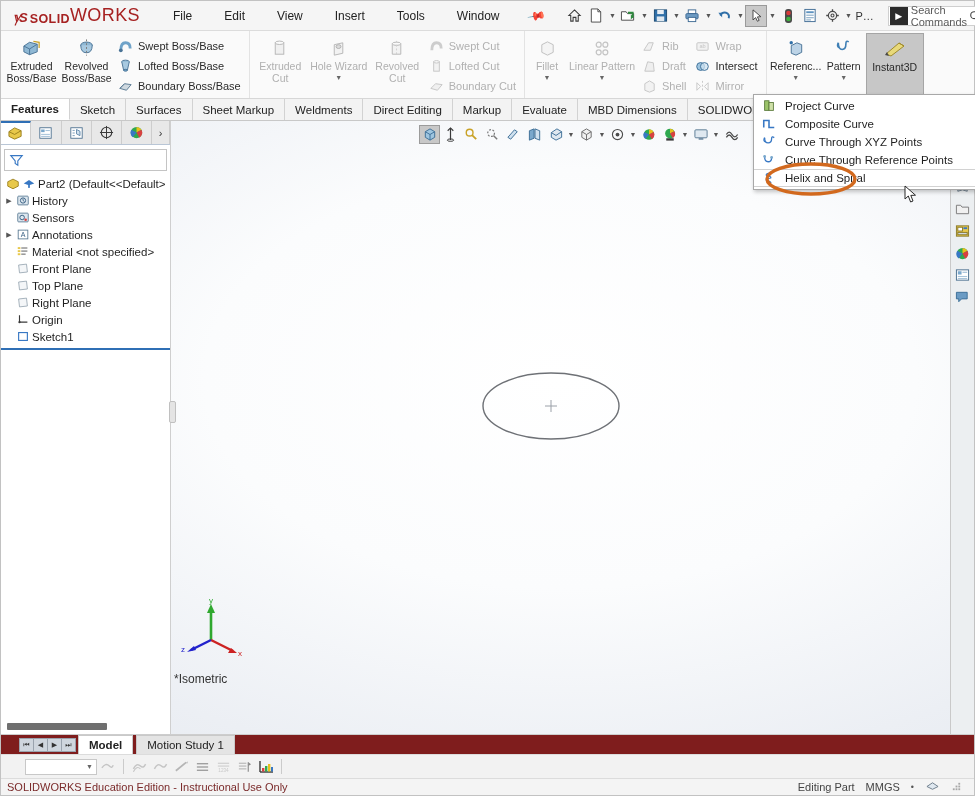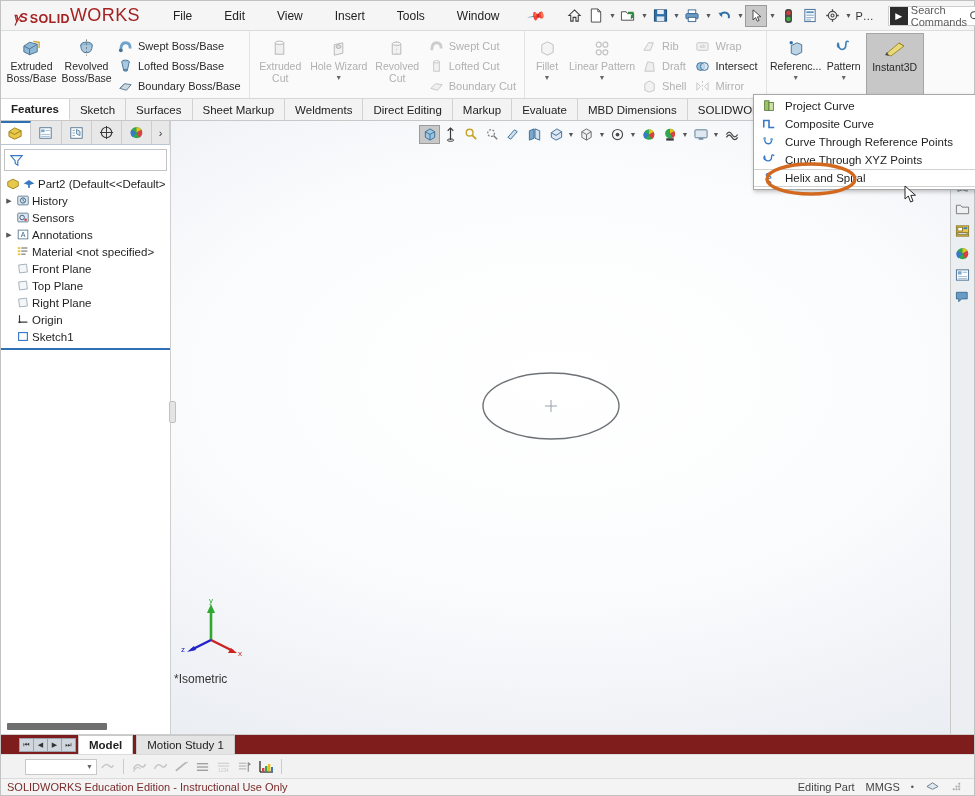--- a/index.html
+++ b/index.html
@@ -970,35 +970,35 @@
       <div class="ic">
         <svg width="14" height="14" viewBox="0 0 16 16">
             <path d="M2 12 L2 4 L8 4 L8 12 L14 12" fill="none" stroke="#3878c4" stroke-width="1.8"></path>
           </svg>
       </div>
       <div class="lb">Composite Curve</div>
     </div>
     <div class="dditem">
       <div class="ic">
         <svg width="14" height="14" viewBox="0 0 16 16">
+            <path d="M3 3 Q3 9 7 9 Q11 9 11 4 Q11 1 14 3" fill="none" stroke="#3878c4" stroke-width="1.5"></path>
+            <path d="M3 3 Q1 7 4 8" fill="none" stroke="#3878c4" stroke-width="1.5"></path>
+          </svg>
+      </div>
+      <div class="lb">Curve Through XYZ Points</div>
+    </div>
+    <div class="dditem">
+      <div class="ic">
+        <svg width="14" height="14" viewBox="0 0 16 16">
             <path d="M3 4 Q3 10 7 10 Q11 10 11 5" fill="none" stroke="#3878c4" stroke-width="1.5"></path>
             <circle cx="3" cy="4" r="1.6" fill="#7aa8cc"></circle>
             <circle cx="11" cy="5" r="1.6" fill="#7aa8cc"></circle>
           </svg>
       </div>
       <div class="lb">Curve Through Reference Points</div>
-    </div>
-    <div class="dditem">
-      <div class="ic">
-        <svg width="14" height="14" viewBox="0 0 16 16">
-            <path d="M3 3 Q3 9 7 9 Q11 9 11 4 Q11 1 14 3" fill="none" stroke="#3878c4" stroke-width="1.5"></path>
-            <path d="M3 3 Q1 7 4 8" fill="none" stroke="#3878c4" stroke-width="1.5"></path>
-          </svg>
-      </div>
-      <div class="lb">Curve Through XYZ Points</div>
     </div>
     <div class="dditem hl">
       <div class="ic">
         <svg width="14" height="14" viewBox="0 0 16 16">
             <path d="M10 2 Q4 3 5 5 Q11 6 10 8 Q4 9 5 11 Q11 12 10 14" fill="none" stroke="#3878c4" stroke-width="1.4"></path>
           </svg>
       </div>
       <div class="lb">Helix and Spiral</div>
     </div>
   </div>

